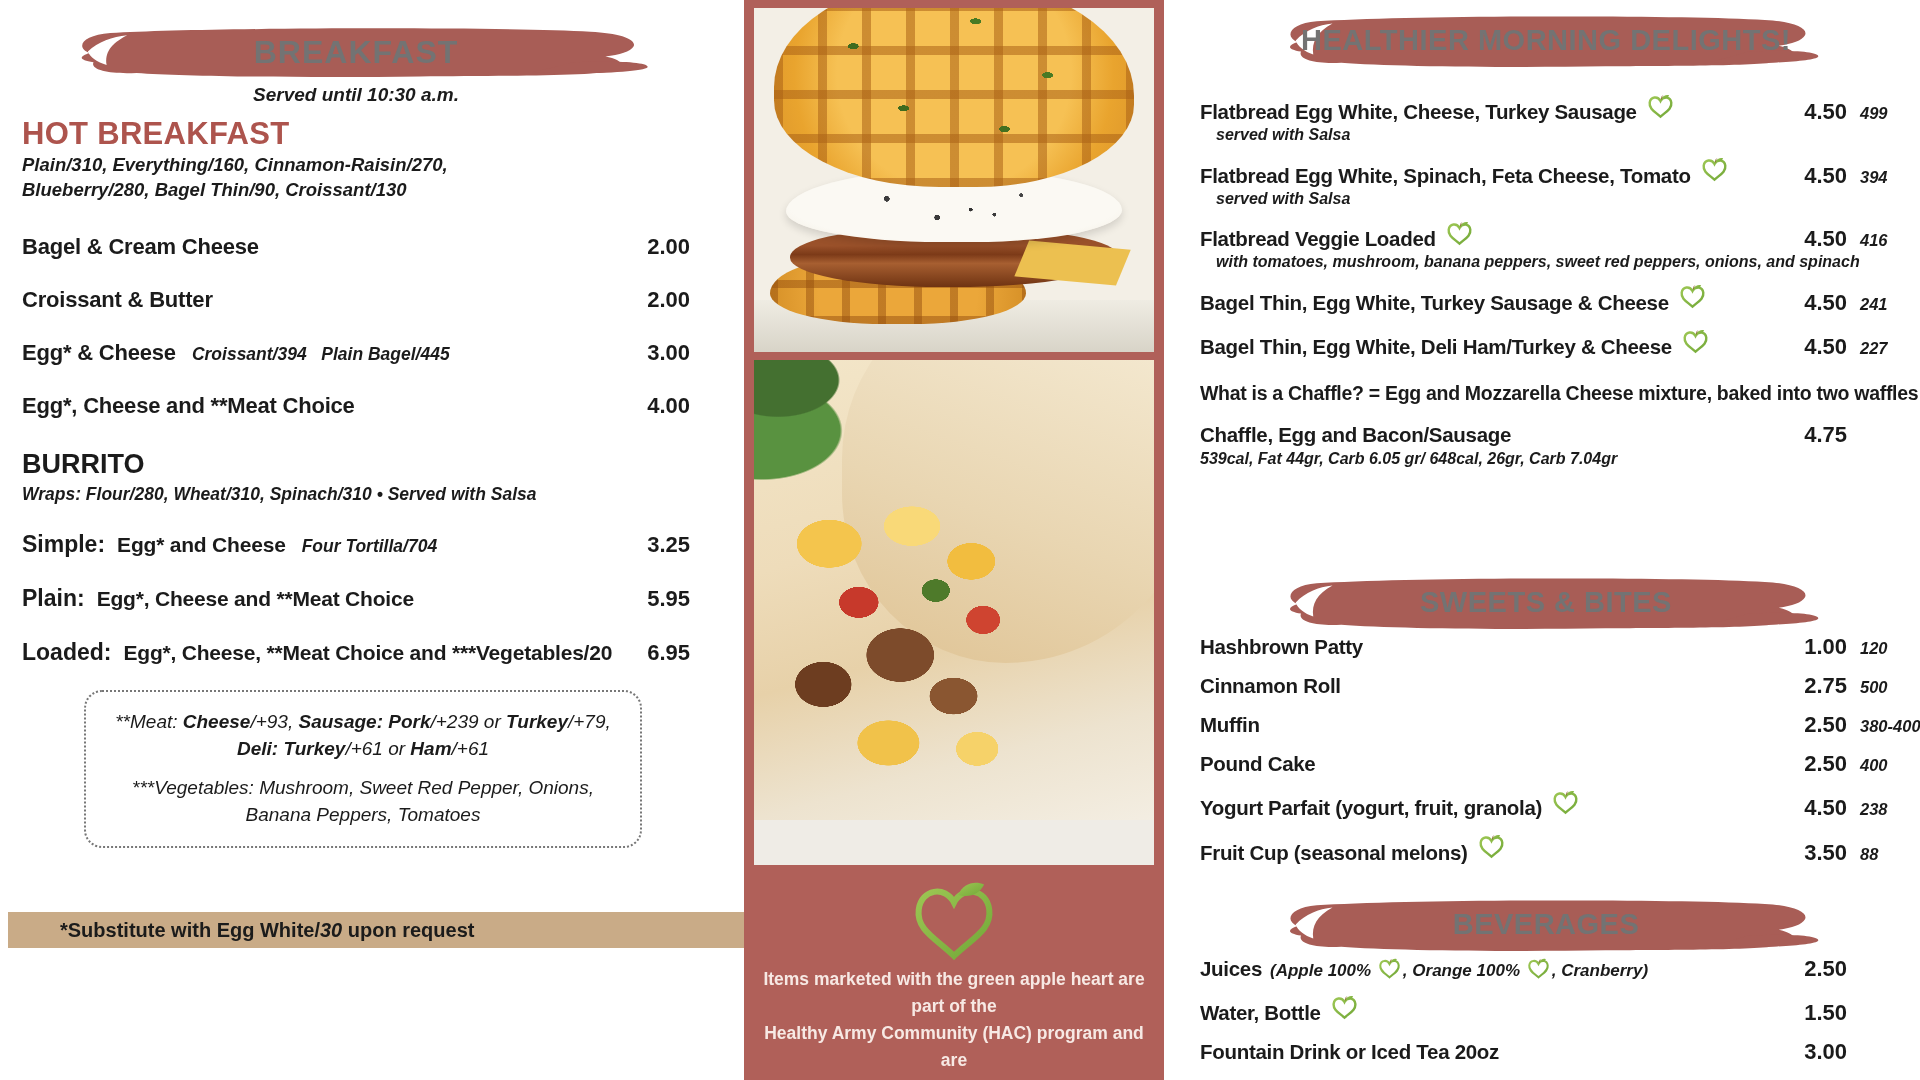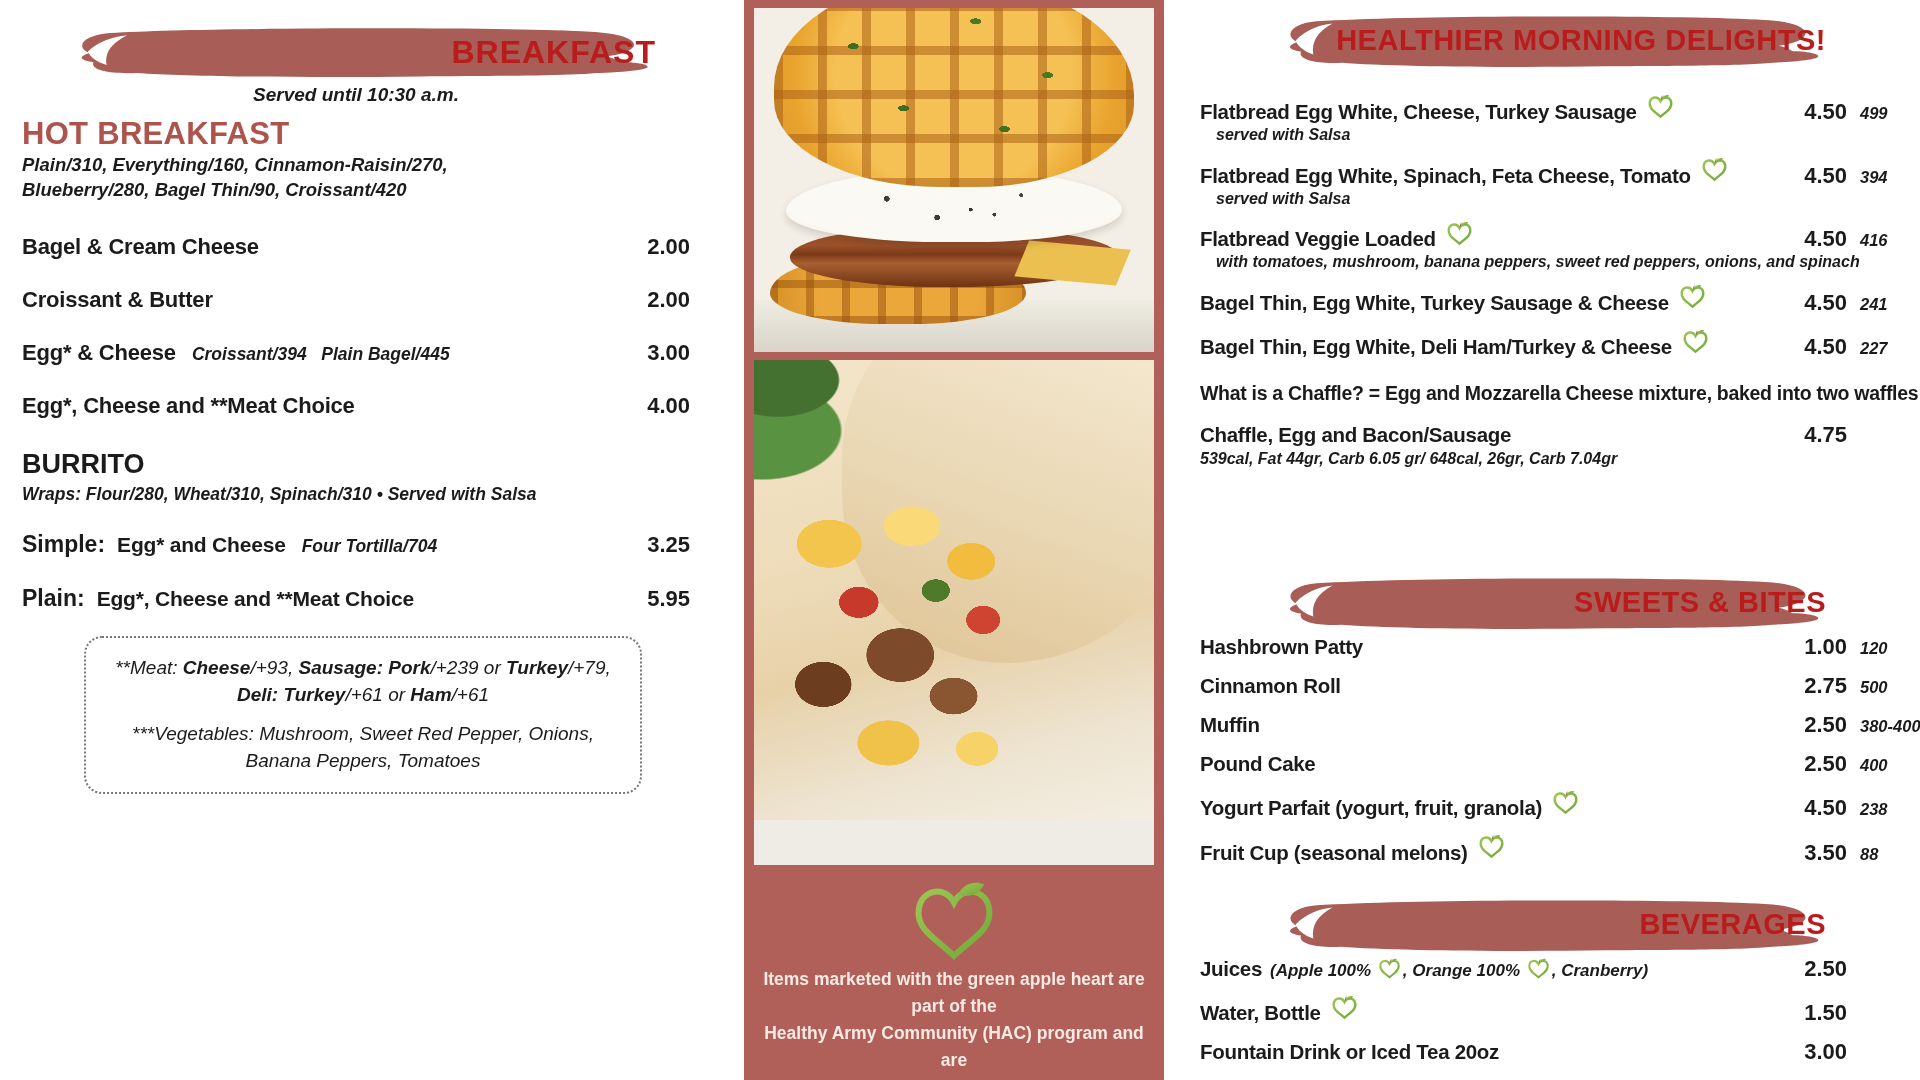--- a/index.html
+++ b/index.html
@@ -5,21 +5,21 @@
 <style>
   html,body{margin:0;padding:0;background:#ffffff;}
   .page{position:relative;width:1920px;height:1080px;background:#fff;overflow:hidden;
         font-family:"Liberation Sans","DejaVu Sans",sans-serif;color:var(--text,#1b1b1b);}
 
   
   .banner{position:relative;color:var(--brick,#a85d56);}
   .brush{position:absolute;left:0;top:0;width:100%;height:100%;}
   .brush path{fill:currentColor;}
   .brush .notch{fill:#ffffff;}
-  .banner-text{position:relative;display:block;text-align:right;color:#b91c1c;
+  .banner-text{position:relative;display:block;text-align:center;color:#737373;
                font-weight:700;letter-spacing:1px;}
 
   
   .left{position:absolute;left:22px;top:0;width:668px;}
   .banner-left{margin:26px 0 0 34px;width:600px;height:54px;}
   .banner-left .banner-text{font-size:32px;line-height:52px;}
   .served{width:600px;margin:4px 0 0 34px;text-align:center;font-style:italic;font-weight:700;font-size:19px;}
   .hot{margin-top:10px;font-size:31px;font-weight:700;color:#ad544d;letter-spacing:.3px;}
   .ghead-row{margin-top:8px;}
   .ghead{font-size:24px;font-weight:700;}
@@ -135,21 +135,21 @@
         <svg class="brush" viewBox="0 0 640 76" preserveAspectRatio="none" aria-hidden="true">
           <path d="M36,38 C20,30 28,13 58,10 C160,2 470,1 570,8 C602,10 620,19 616,29 C613,36 601,41 586,43 C602,47 609,55 597,62 C580,71 470,70 388,71 C270,73 140,71 86,66 C58,68 36,62 40,51 C24,48 24,43 36,38 Z"></path>
           <path d="M552,51 C596,48 634,51 631,58 C627,65 556,69 508,65 C526,60 540,55 552,51 Z"></path>
           <path class="notch" d="M34,36 C45,22 60,15 76,13 C58,25 52,38 54,55 C44,51 36,44 34,36 Z"></path>
         </svg>
       <span class="banner-text">BREAKFAST</span>
     </div>
     <div class="served">Served until 10:30 a.m.</div>
     <div class="hot">HOT BREAKFAST</div>
     <div class="gdetail">Plain/310, Everything/160, Cinnamon-Raisin/270,</div>
-    <div class="gdetail">Blueberry/280, Bagel Thin/90, Croissant/420</div>
+    <div class="gdetail">Blueberry/280, Bagel Thin/90, Croissant/130</div>
 
     <div class="litems" id="left-items">
         <div class="lrow">
           <span class="lname">Bagel &amp; Cream Cheese</span>
           <span class="lprice">2.00</span>
         </div>
         <div class="lrow">
           <span class="lname">Croissant &amp; Butter</span>
           <span class="lprice">2.00</span>
         </div>
@@ -171,29 +171,35 @@
           <span class="blabel">Simple:</span>
           <span class="bdesc">Egg* and Cheese</span>
           <span class="lnote">Four Tortilla/704</span>
           <span class="lprice">3.25</span>
         </div>
         <div class="lrow">
           <span class="blabel">Plain:</span>
           <span class="bdesc">Egg*, Cheese and **Meat Choice</span>
           <span class="lprice">5.95</span>
         </div>
+        <div class="lrow">
+          <span class="blabel">Loaded:</span>
+          <span class="bdesc">Egg*, Cheese, **Meat Choice and ***Vegetables/20</span>
+          <span class="lprice">6.95</span>
+        </div>
       </div>
 
     <div class="notebox" id="meat-box">
         <div><span>**Meat: </span><b>Cheese</b><span>/+93, </span><b>Sausage: Pork</b><span>/+239 or </span><b>Turkey</b><span>/+79,</span></div>
         <div><b>Deli: Turkey</b><span>/+61 or </span><b>Ham</b><span>/+61</span></div>
         <div class="gap"><span>***Vegetables: Mushroom, Sweet Red Pepper, Onions,</span></div>
         <div><span>Banana Peppers, Tomatoes</span></div>
       </div>
 
+    <div class="subbar" id="sub-bar"><span>*Substitute with Egg White/</span><i>30</i><span> upon request</span></div>
   </div>
 
   <div class="middle">
     <div class="ph1">
       <div class="p1-plate"></div>
       <div class="p1-waffle-b"></div>
       <div class="p1-bacon"></div>
       <div class="p1-egg"></div>
       <div class="p1-waffle"></div>
     </div>

